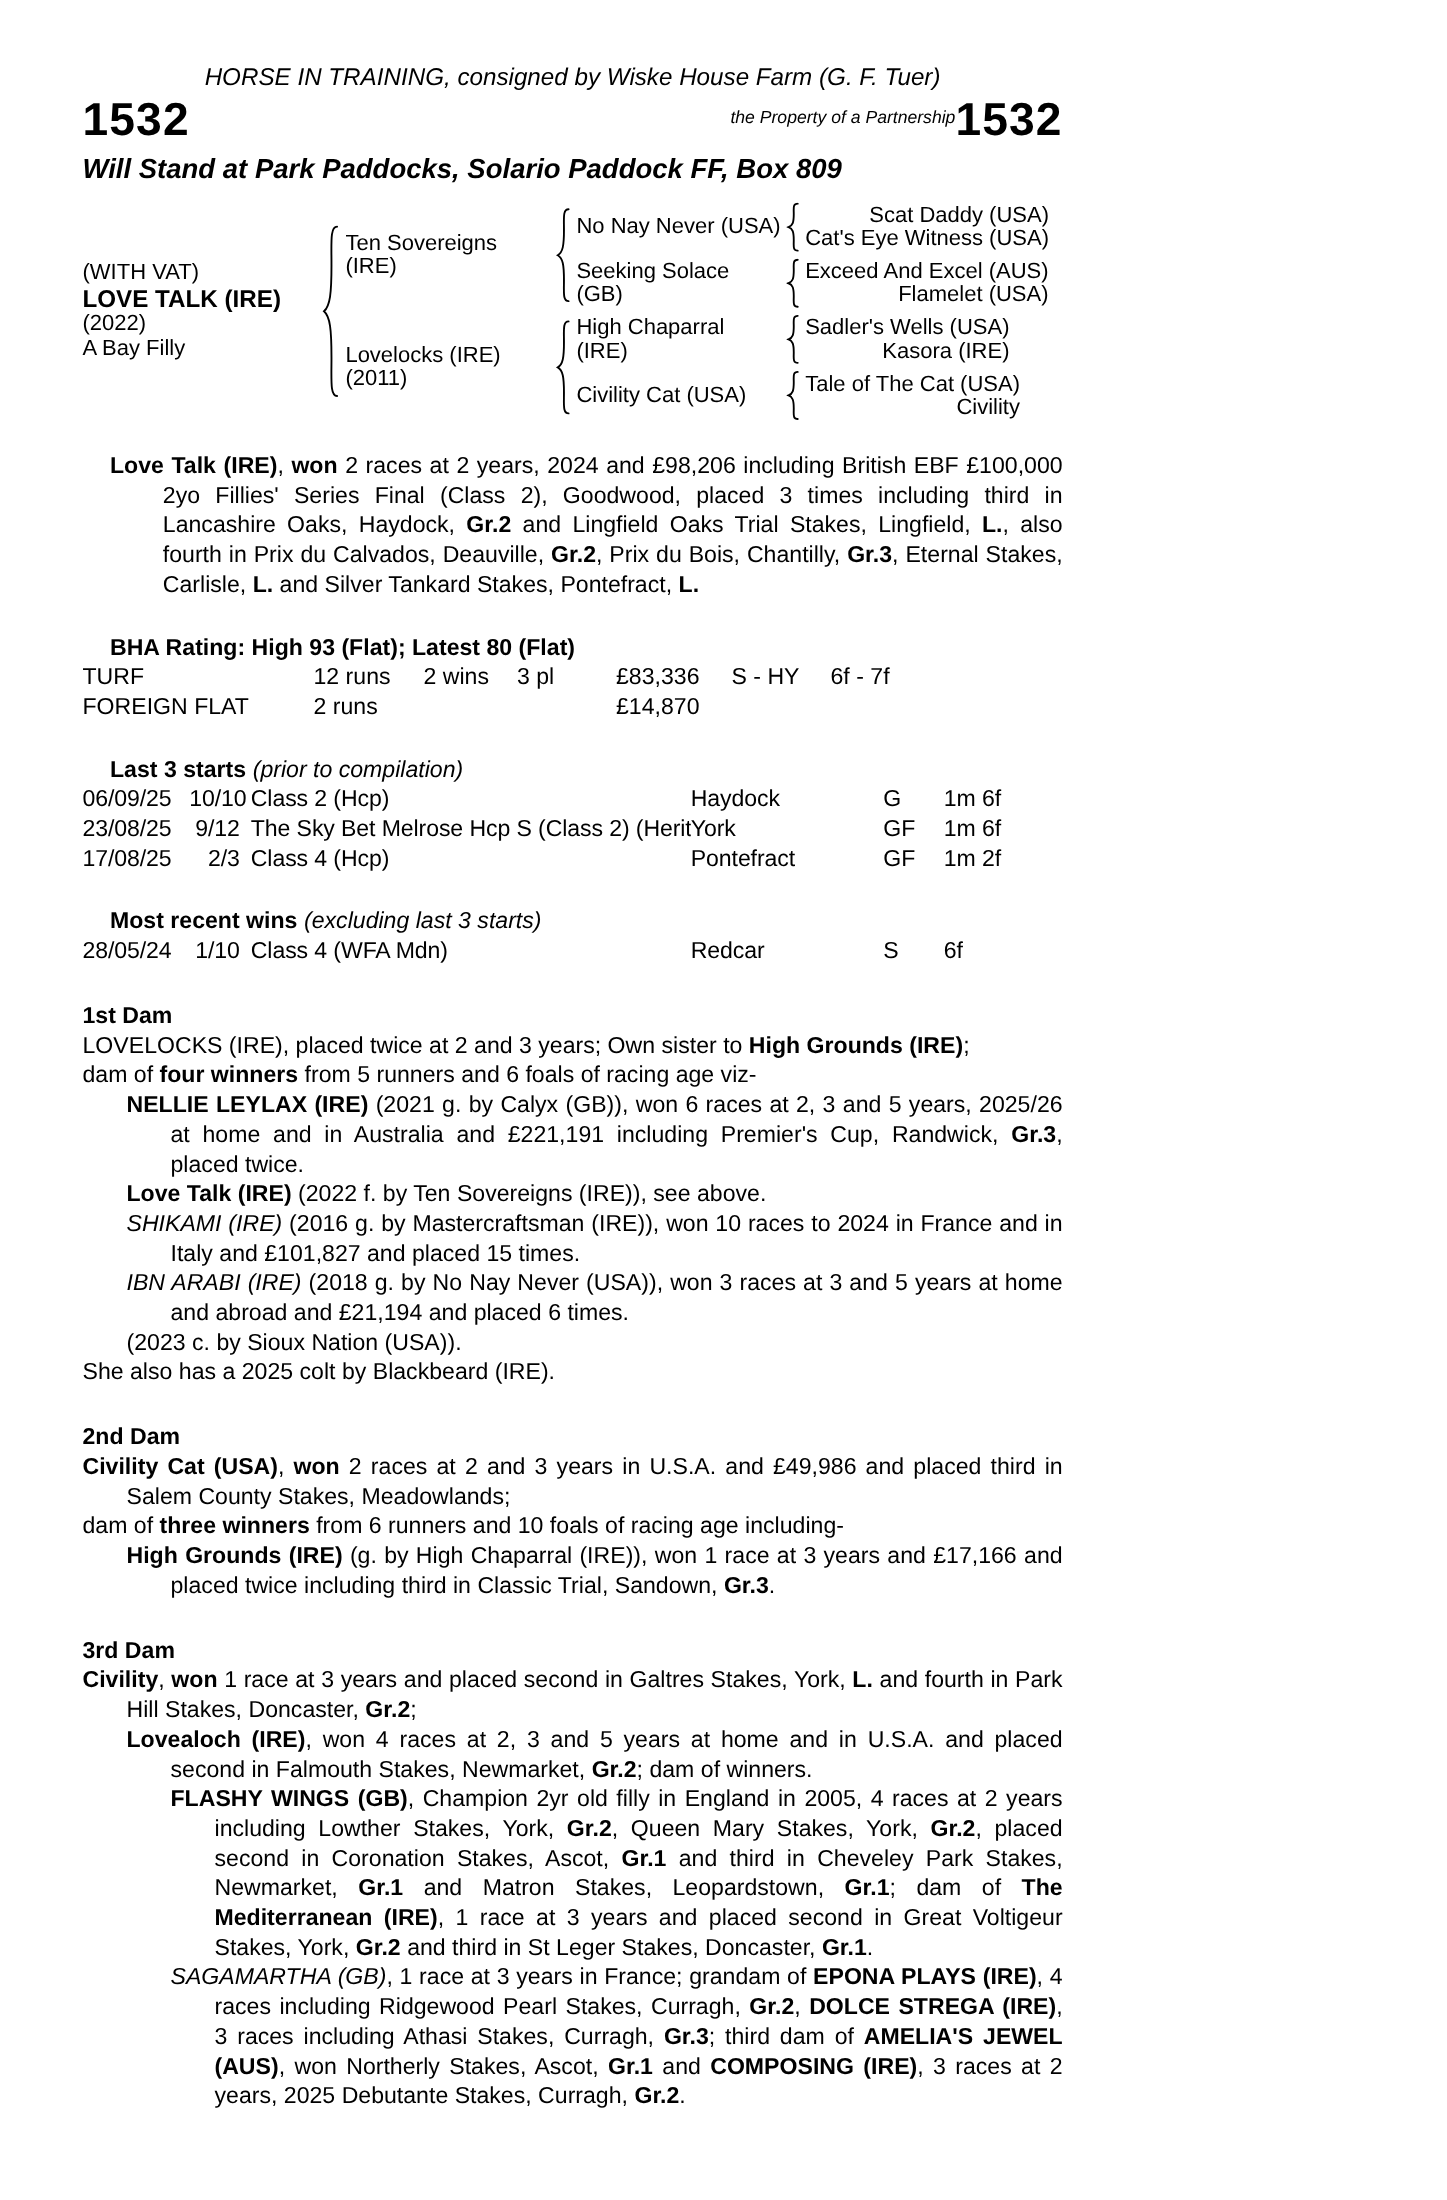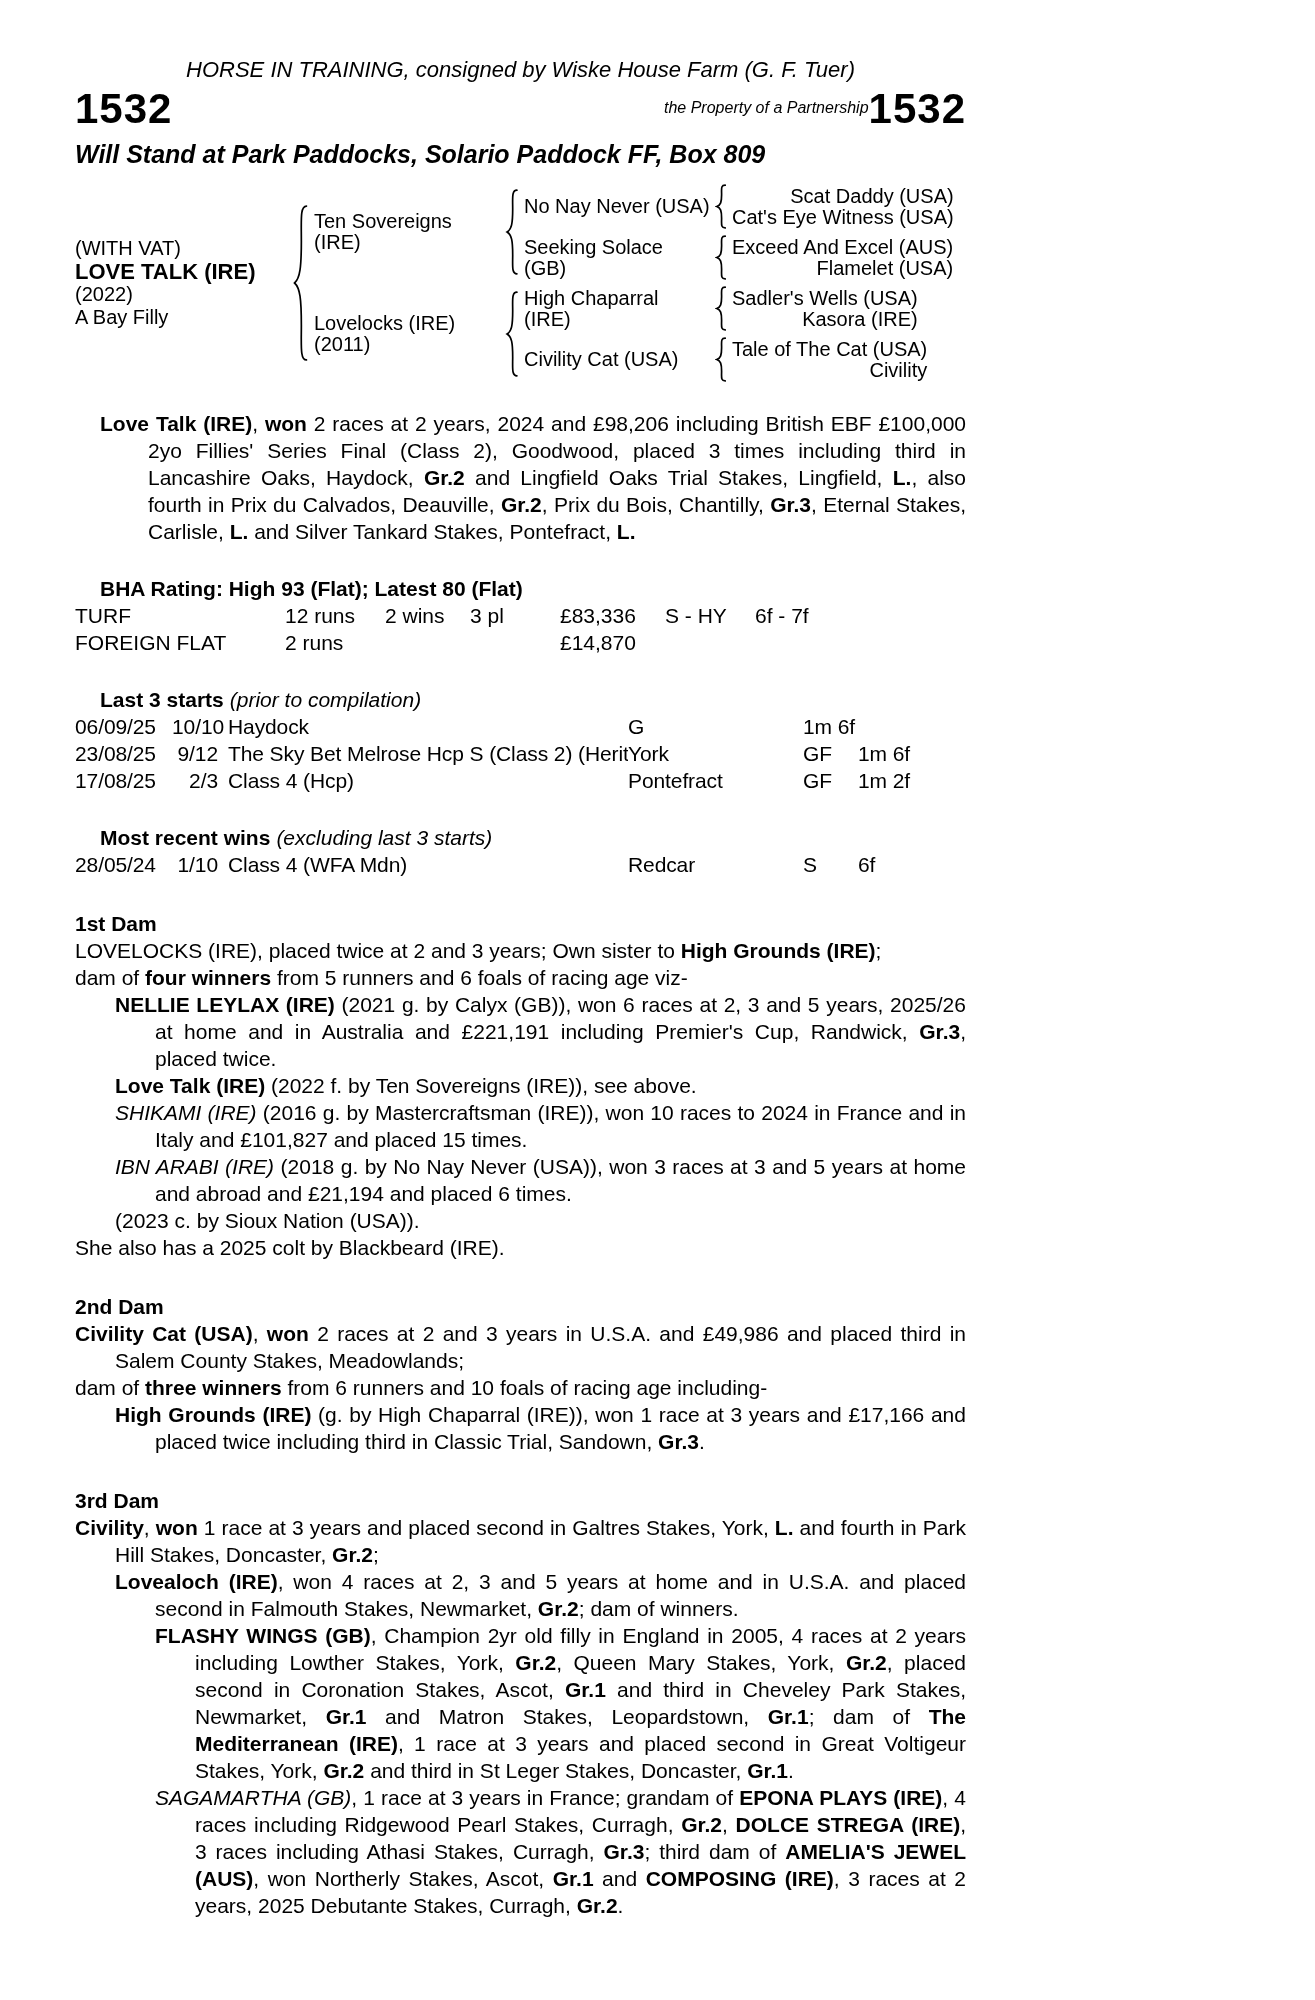--- a/index.html
+++ b/index.html
@@ -197,20 +197,21 @@
 
     <div class="section">
       <div class="sec-head">
         <span class="b">Last 3 starts</span><span class="i">(prior to compilation)</span>
       </div>
       <div>
         <div class="race-row">
           <span>06/09/25</span>
           <span class="pos">10/10</span>
           <span></span>
+          <span class="desc">Class 2 (Hcp)</span>
           <span>Haydock</span>
           <span>G</span>
           <span>1m 6f</span>
         </div>
         <div class="race-row">
           <span>23/08/25</span>
           <span class="pos">9/12</span>
           <span></span>
           <span class="desc">The Sky Bet Melrose Hcp S (Class 2) (Herit...</span>
           <span>York</span>

